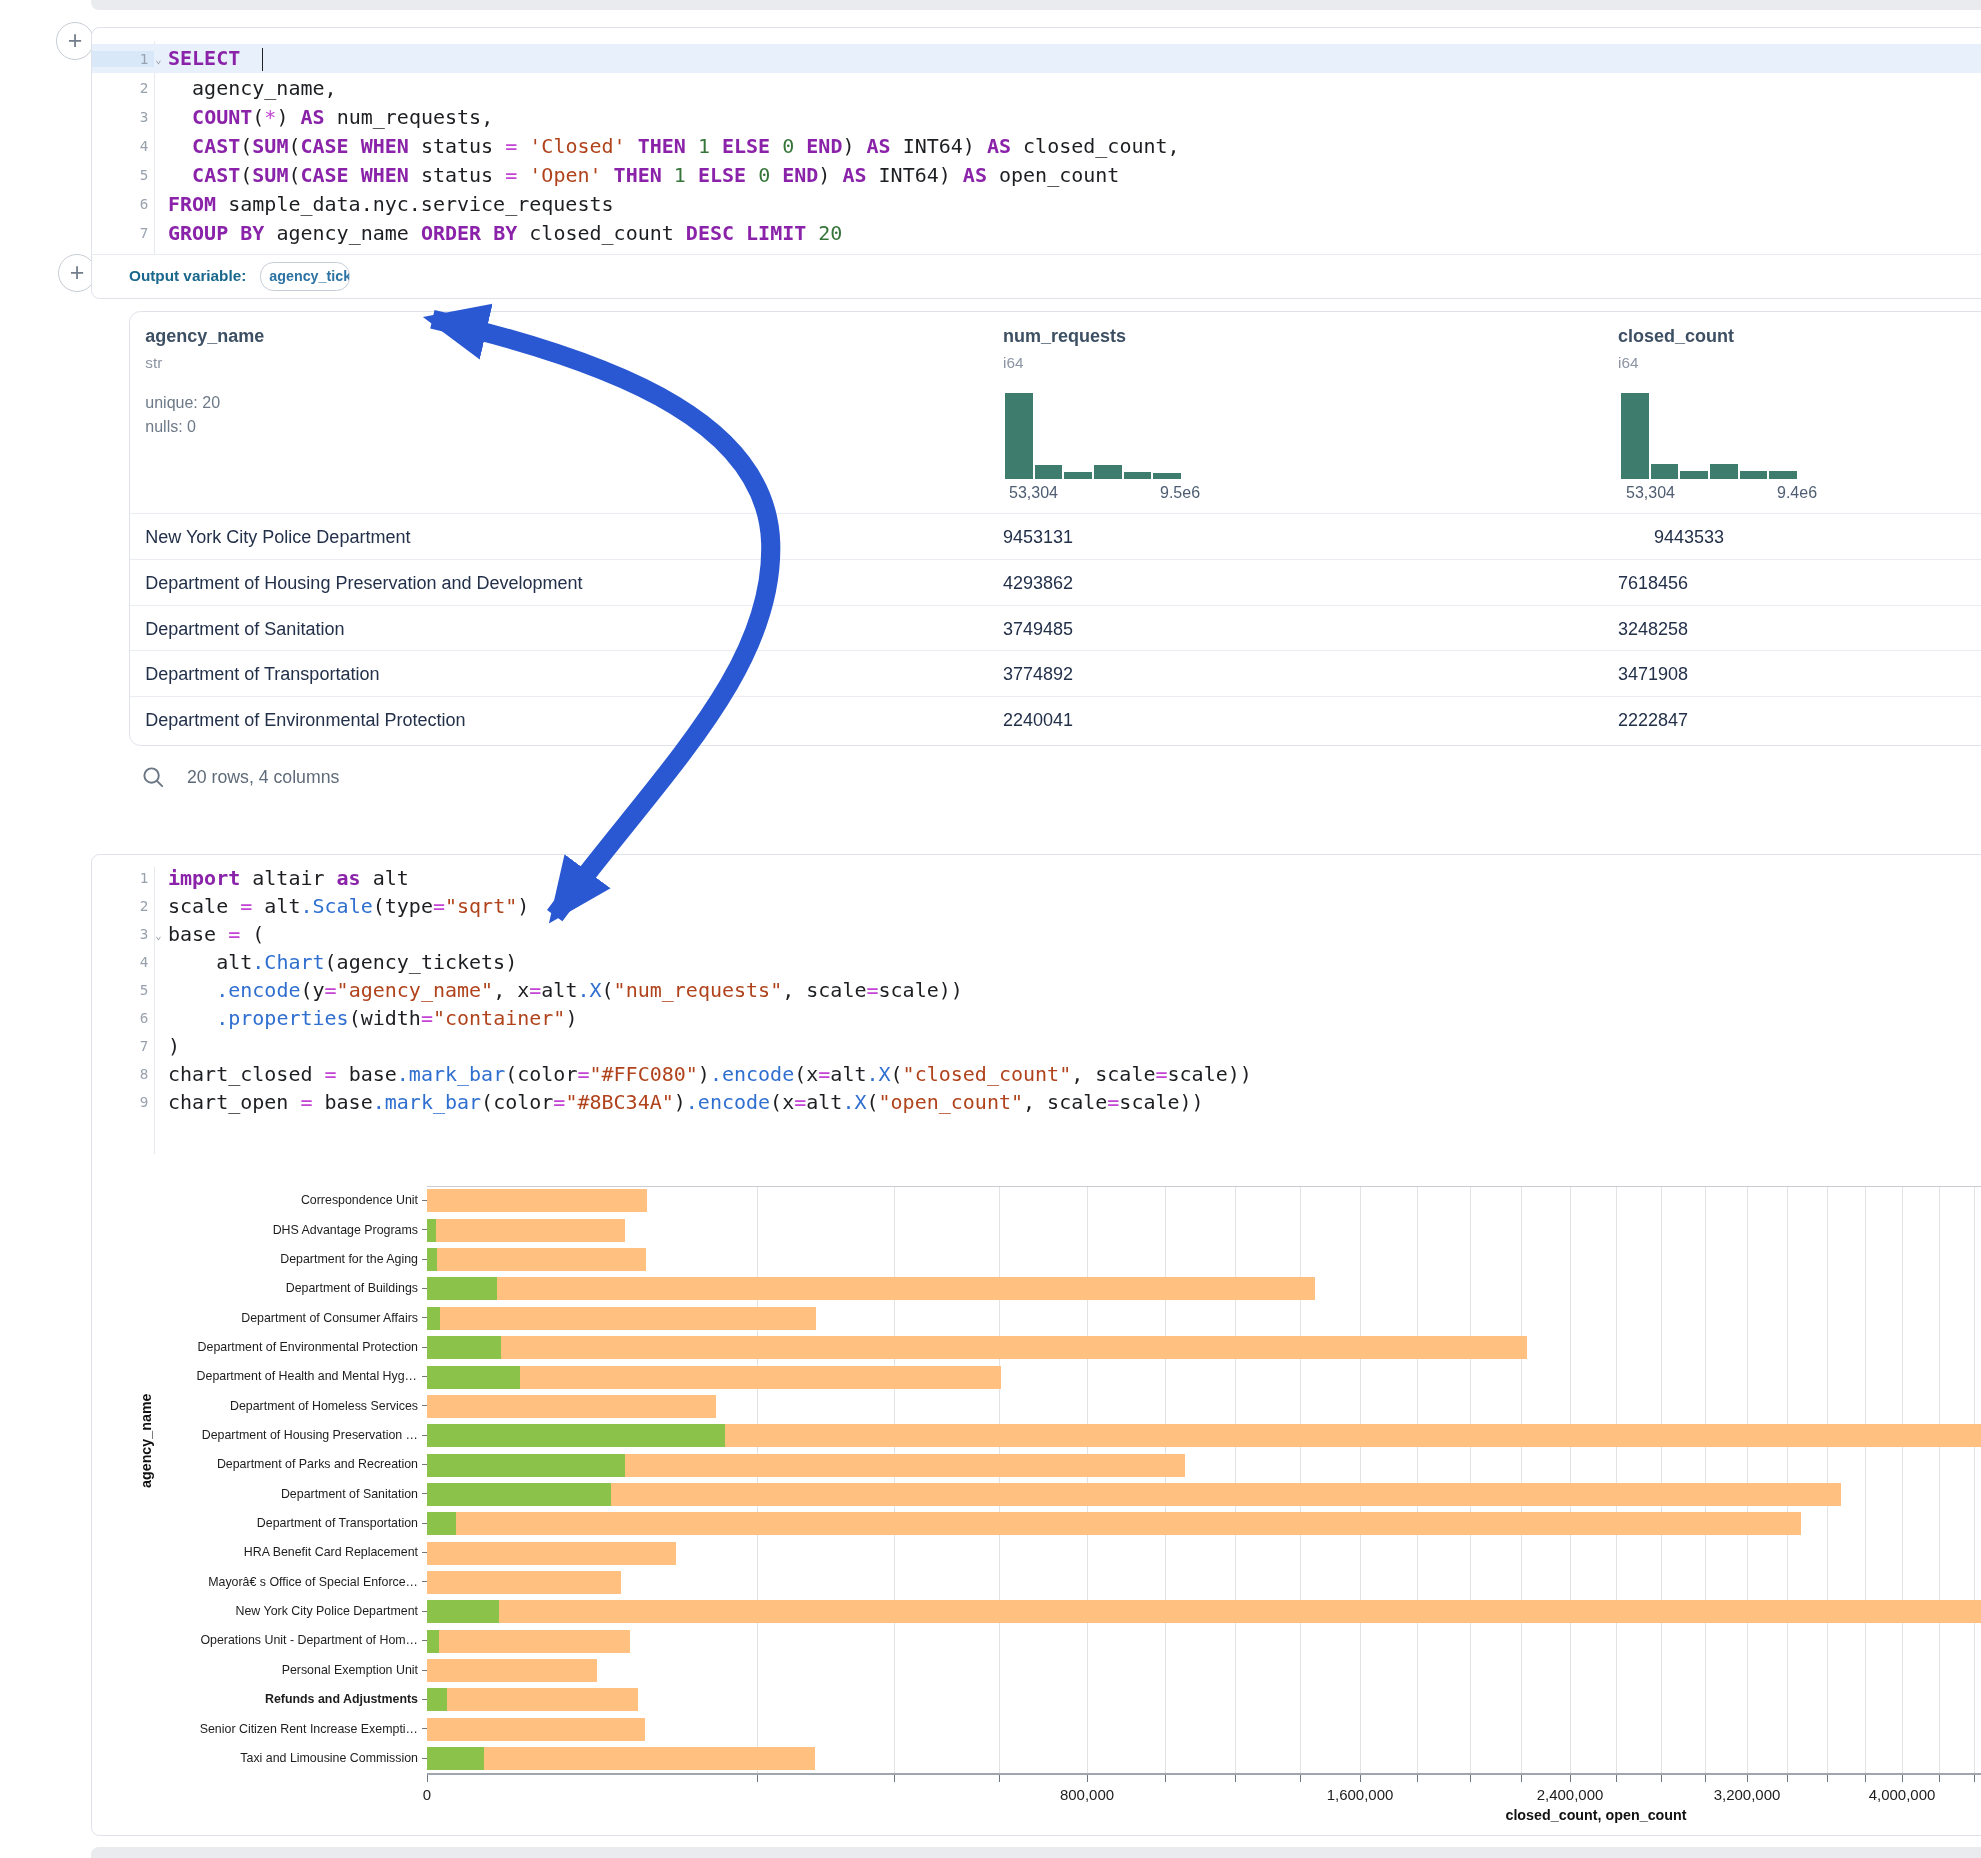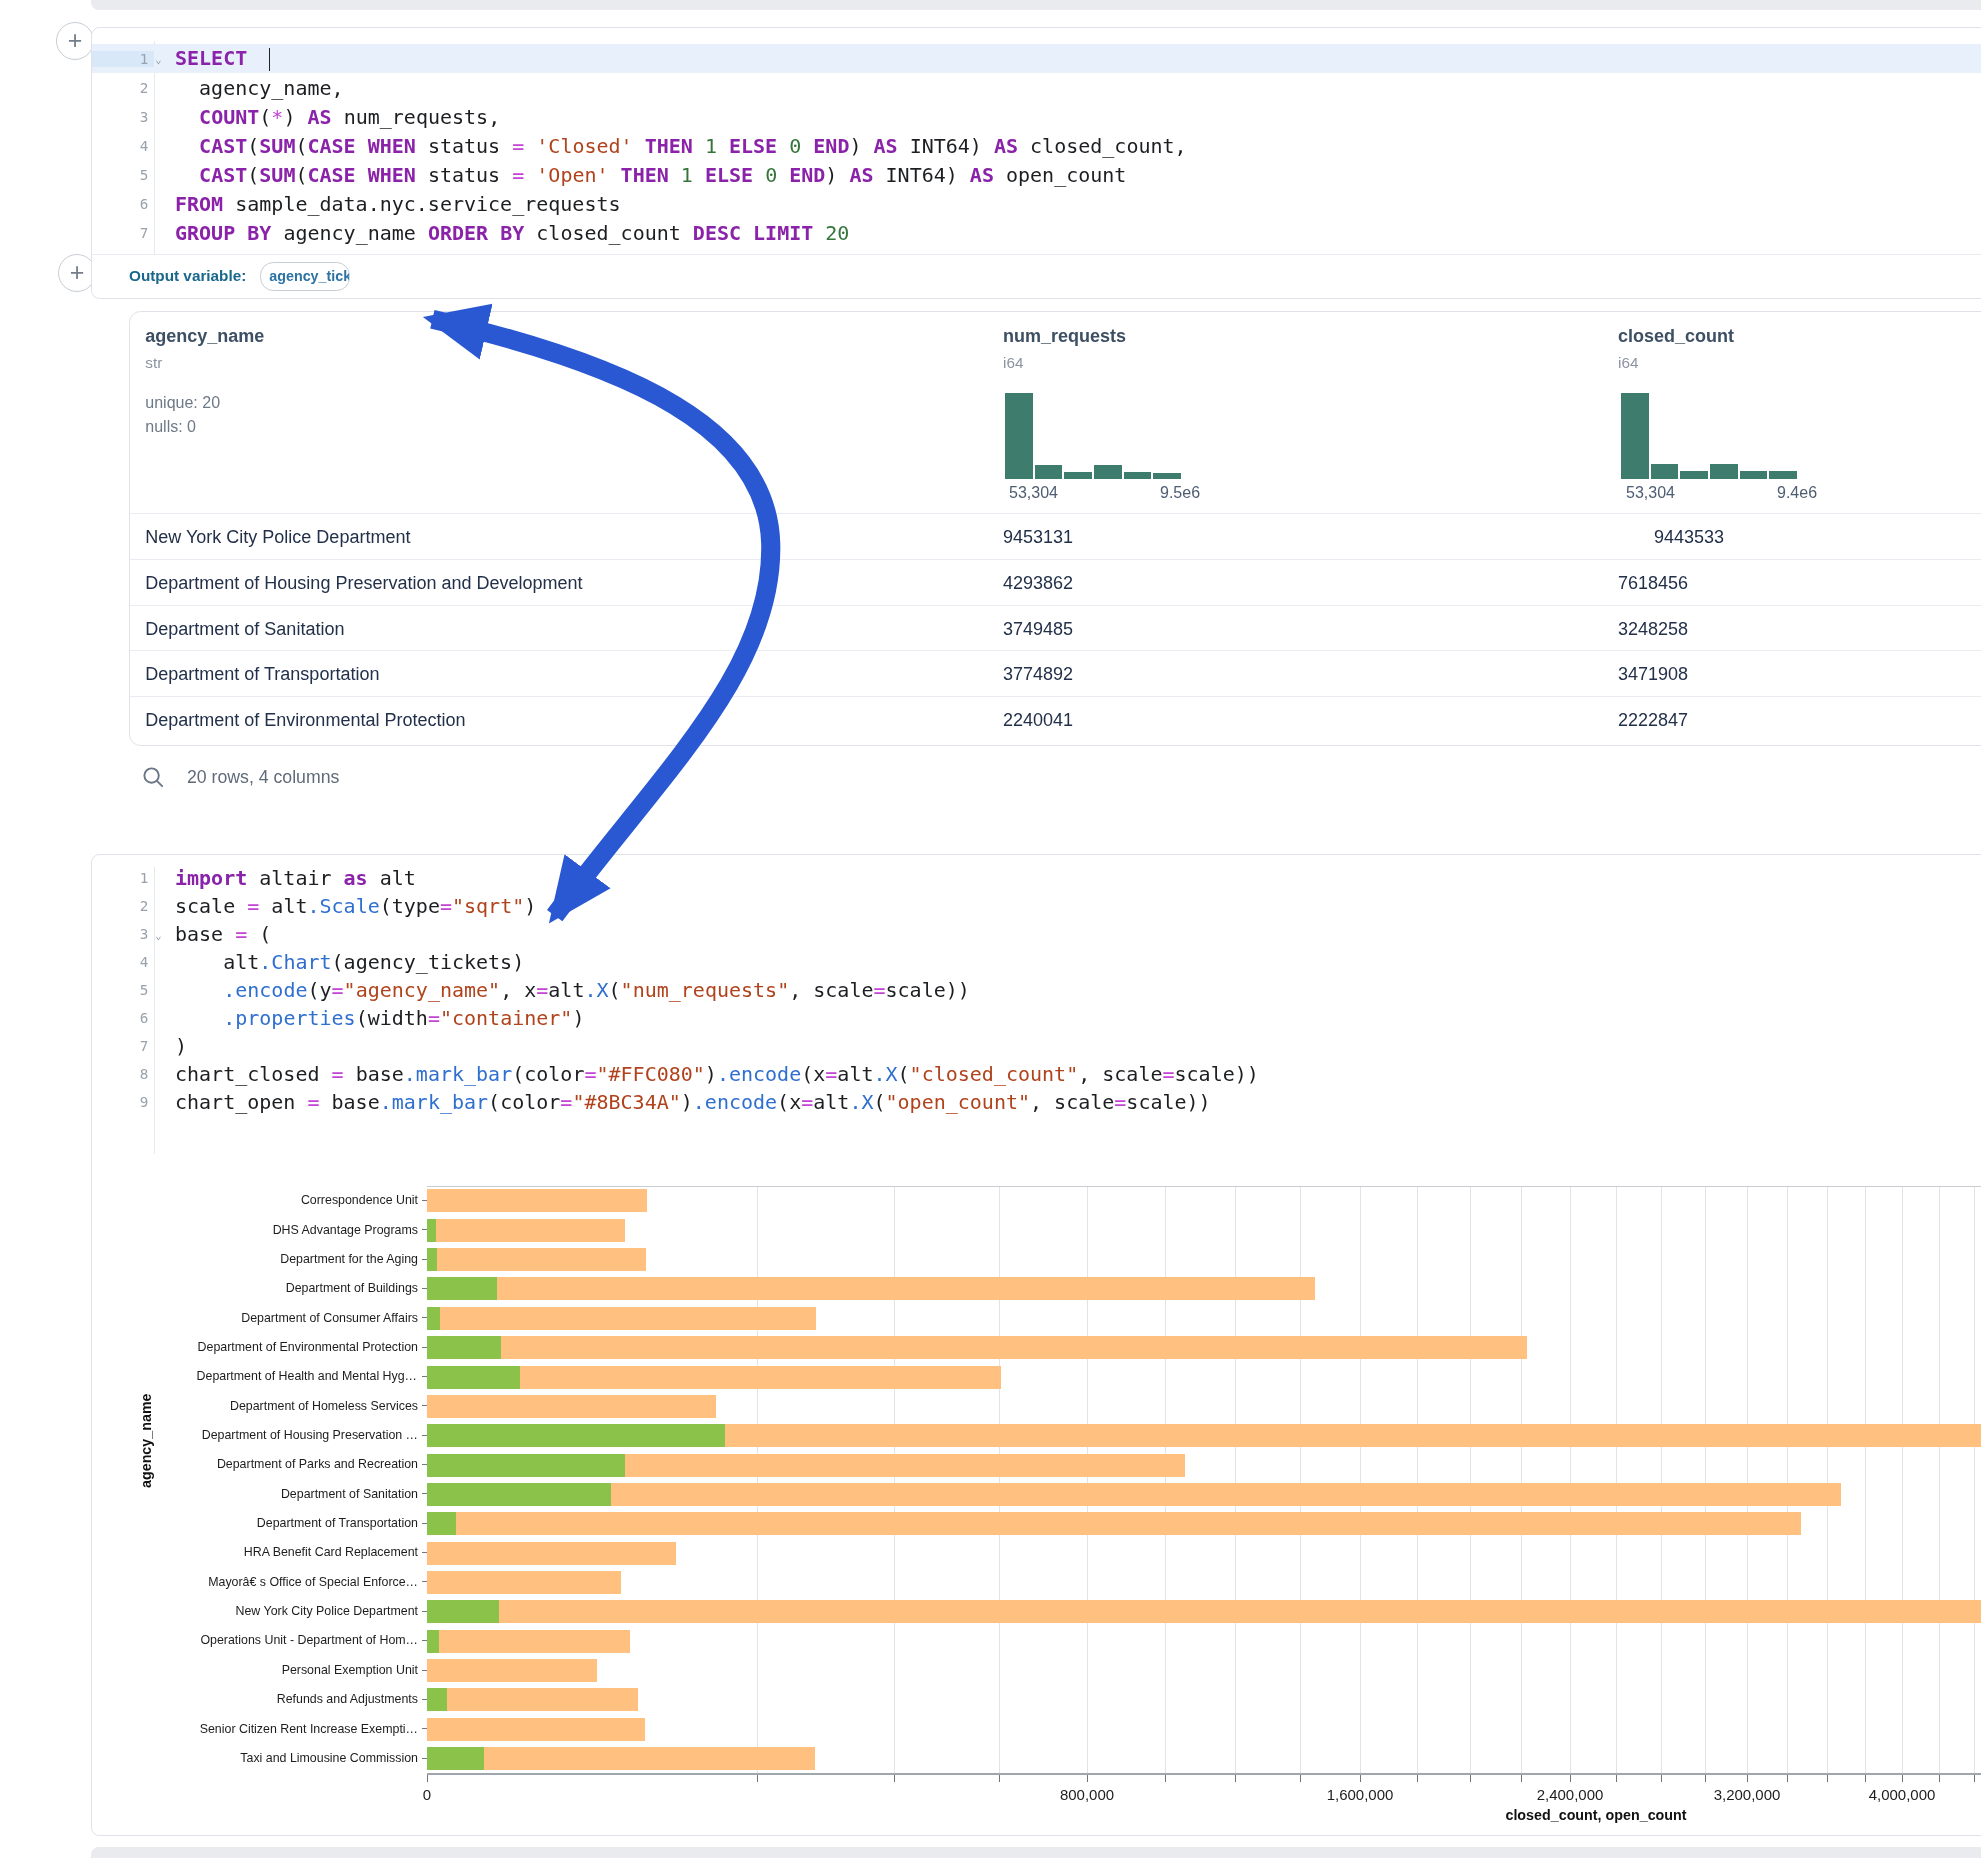--- a/index.html
+++ b/index.html
@@ -9,21 +9,21 @@
   .card{position:absolute;background:#fff;border:1.4px solid #dfe3e9;border-radius:8.6px;}
   .pluscirc{position:absolute;width:36px;height:36px;border:1.4px solid #c7cdd5;border-radius:50%;
             background:#fff;color:#747e8b;font-size:25px;line-height:34px;text-align:center;cursor:pointer;}
   .pluscirc::before{content:"+";}
   
   .code-wrap{position:absolute;left:0;width:100%;}
   .code-line{position:relative;white-space:pre;display:flex;align-items:center;}
   .gutter{width:62px;flex:0 0 62px;text-align:right;padding-right:5.7px;box-sizing:border-box;
           color:#98a1ad;font-family:"DejaVu Sans Mono",monospace;font-size:14.3px;position:relative;}
   .fold{position:absolute;right:-7.6px;top:55%;transform:translateY(-50%);font-size:10.5px;color:#8d96a2;}
-  .code-text{font-family:"DejaVu Sans Mono",monospace;font-size:20px;padding-left:21px;}
+  .code-text{font-family:"DejaVu Sans Mono",monospace;font-size:20px;padding-left:14px;}
   .gutter-div{position:absolute;width:1px;background:#e6e9ee;}
   .line-active{background:#e8f1fb;}
   .line-active .gutter{background:#d9e8f8;}
   .tk-k{color:#8a23a9;font-weight:bold;}
   .tk-o{color:#c243d4;}
   .tk-s{color:#b0431c;}
   .tk-n{color:#35753a;}
   .tk-f{color:#2f6fd0;}
   .tk-p{color:#1c1e21;}
   .cursor{display:inline-block;width:1.4px;height:23px;background:#222;vertical-align:middle;margin-left:9.6px;}
@@ -247,21 +247,21 @@
       <div class="ytick" style="left: 422px; top: 1611px;"></div>
       <div class="cbar" style="left: 427px; top: 1600px; width: 1554px; height: 23px; background: rgb(255, 192, 128);"></div>
       <div class="cbar" style="left: 427px; top: 1600px; width: 72px; height: 23px; background: rgb(139, 195, 74);"></div>
       <div class="ylab" style="left: 131px; width: 287px; top: 1633px;">Operations Unit - Department of Hom…</div>
       <div class="ytick" style="left: 422px; top: 1640px;"></div>
       <div class="cbar" style="left: 427px; top: 1630px; width: 203px; height: 23px; background: rgb(255, 192, 128);"></div>
       <div class="cbar" style="left: 427px; top: 1630px; width: 11.7px; height: 23px; background: rgb(139, 195, 74);"></div>
       <div class="ylab" style="left: 131px; width: 287px; top: 1663px;">Personal Exemption Unit</div>
       <div class="ytick" style="left: 422px; top: 1670px;"></div>
       <div class="cbar" style="left: 427px; top: 1659px; width: 170px; height: 23px; background: rgb(255, 192, 128);"></div>
-      <div class="ylab" style="left: 131px; width: 287px; top: 1692px;">Refunds and Adjustments</div>
+      <div class="ylab" style="left: 131px; width: 287px; top: 1692px; font-weight: bold;">Refunds and Adjustments</div>
       <div class="ytick" style="left: 422px; top: 1699px;"></div>
       <div class="cbar" style="left: 427px; top: 1688px; width: 211px; height: 23px; background: rgb(255, 192, 128);"></div>
       <div class="cbar" style="left: 427px; top: 1688px; width: 19.5px; height: 23px; background: rgb(139, 195, 74);"></div>
       <div class="ylab" style="left: 131px; width: 287px; top: 1722px;">Senior Citizen Rent Increase Exempti…</div>
       <div class="ytick" style="left: 422px; top: 1728px;"></div>
       <div class="cbar" style="left: 427px; top: 1718px; width: 218px; height: 23px; background: rgb(255, 192, 128);"></div>
       <div class="ylab" style="left: 131px; width: 287px; top: 1751px;">Taxi and Limousine Commission</div>
       <div class="ytick" style="left: 422px; top: 1758px;"></div>
       <div class="cbar" style="left: 427px; top: 1747px; width: 388px; height: 23px; background: rgb(255, 192, 128);"></div>
       <div class="cbar" style="left: 427px; top: 1747px; width: 57px; height: 23px; background: rgb(139, 195, 74);"></div>

